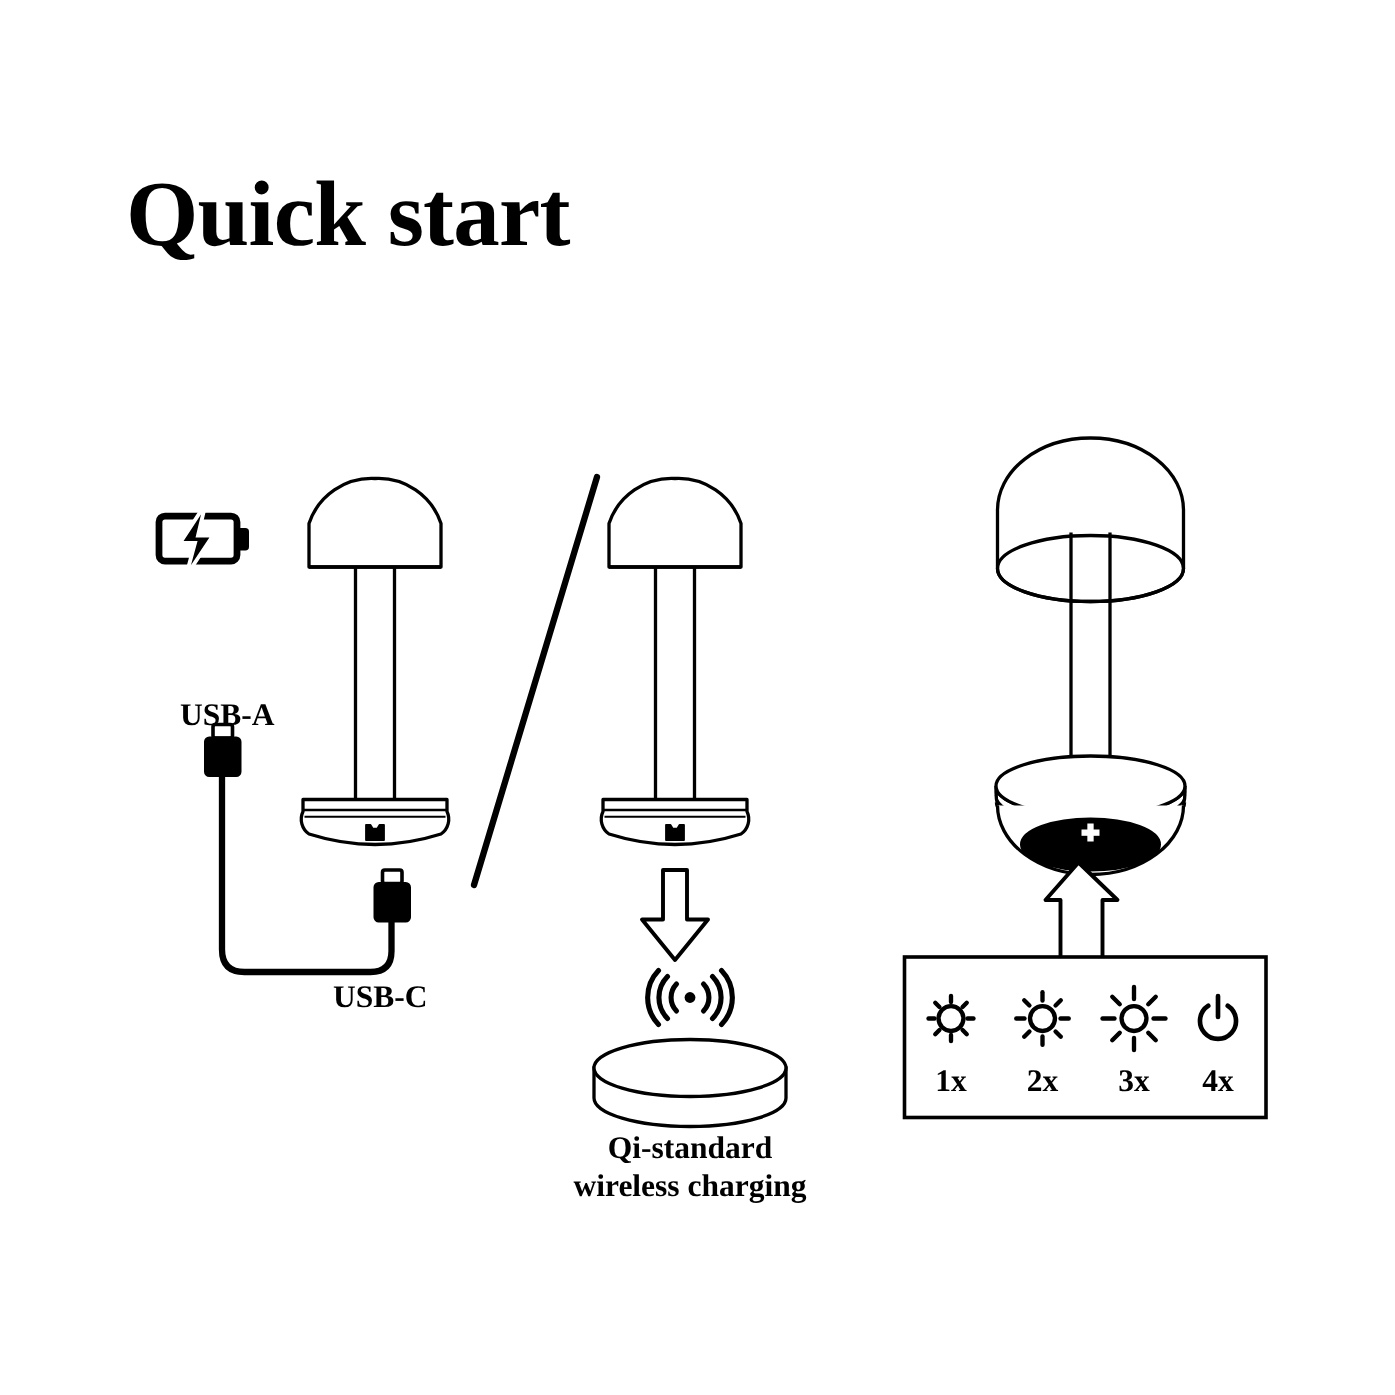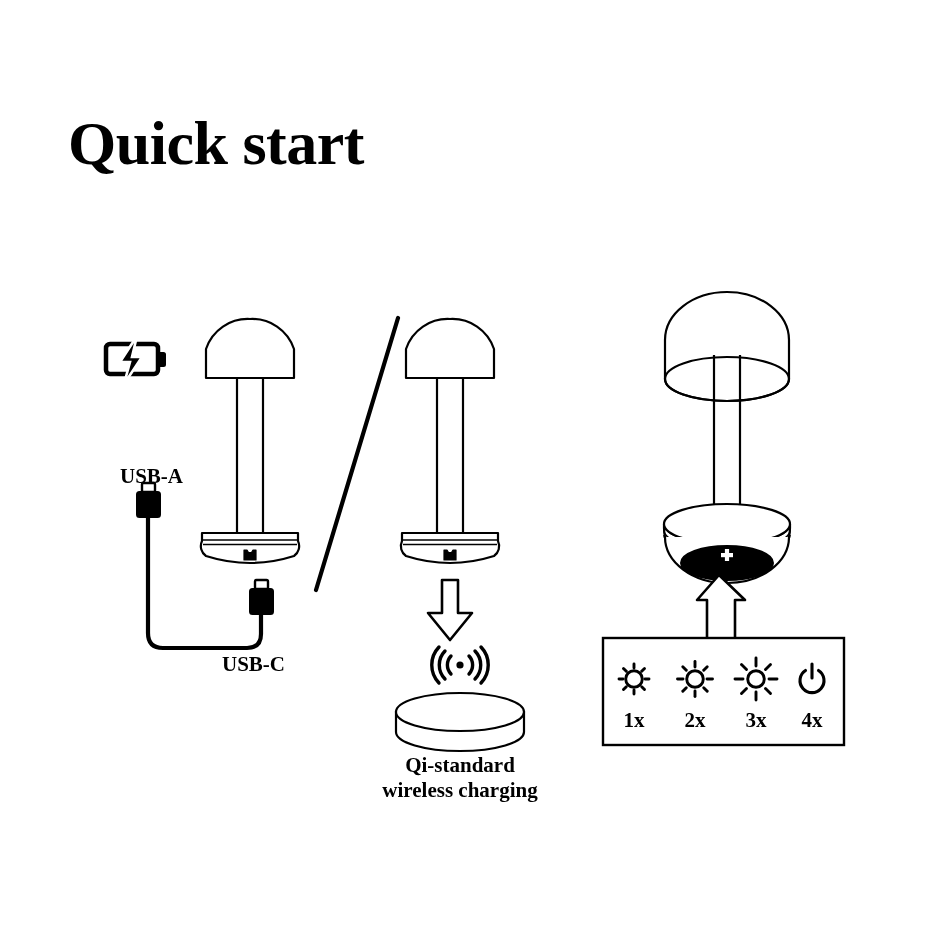--- a/index.html
+++ b/index.html
@@ -15,21 +15,21 @@
     color: #000000;
   }
   #page {
     position: relative;
     width: 930px;
     height: 930px;
     background: #ffffff;
   }
   #page-title {
     position: absolute;
-    left: 68px;
+    left: 84px;
     top: 112px;
     font-family: "Liberation Serif", serif;
     font-weight: bold;
     font-size: 62px;
     letter-spacing: -0.5px;
     line-height: 1;
     color: #000000;
     white-space: nowrap;
   }
   .diagram-svg {

